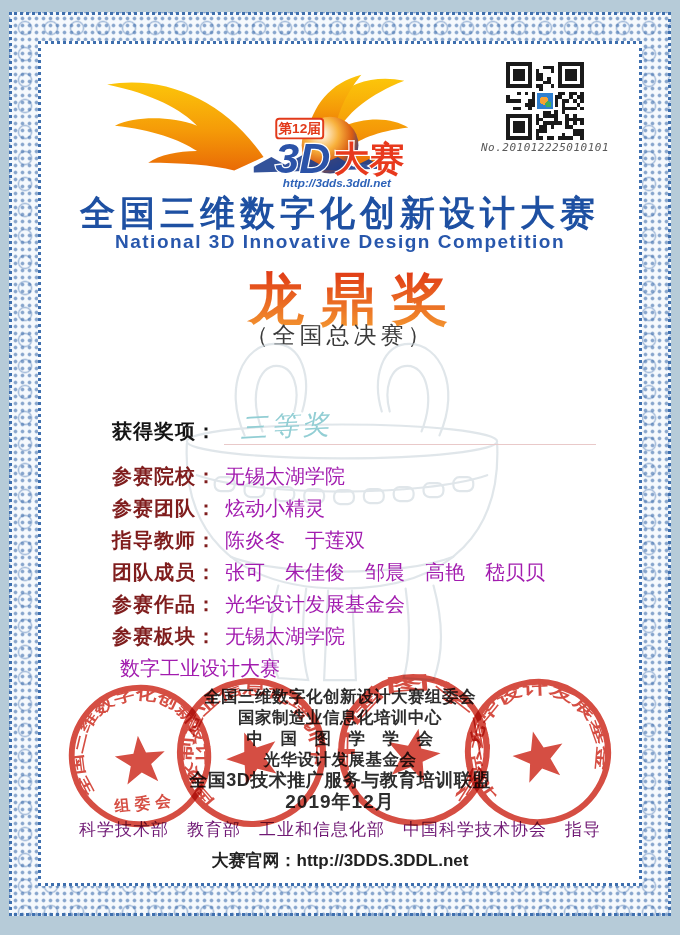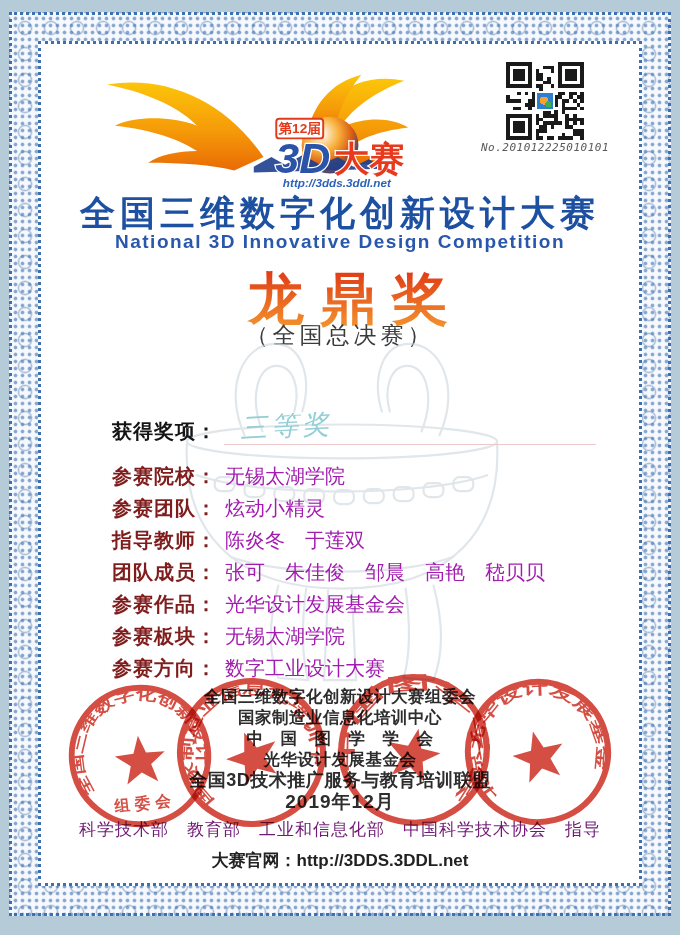--- a/index.html
+++ b/index.html
@@ -291,21 +291,20 @@
     </div>
     <div class="frow">
       <span class="lbl">参赛作品：</span>
       <span class="val">光华设计发展基金会</span>
     </div>
     <div class="frow">
       <span class="lbl">参赛板块：</span>
       <span class="val">无锡太湖学院</span>
     </div>
     <div class="frow">
-      <span class="lbl">参赛方向：</span>
       <span class="val">数字工业设计大赛</span>
     </div>
   </div>
 
   <div class="orgs">
     <div>全国三维数字化创新设计大赛组委会</div>
     <div>国家制造业信息化培训中心</div>
     <div>中　国　图　学　学　会</div>
     <div>光华设计发展基金会</div>
     <div class="big">全国3D技术推广服务与教育培训联盟</div>

